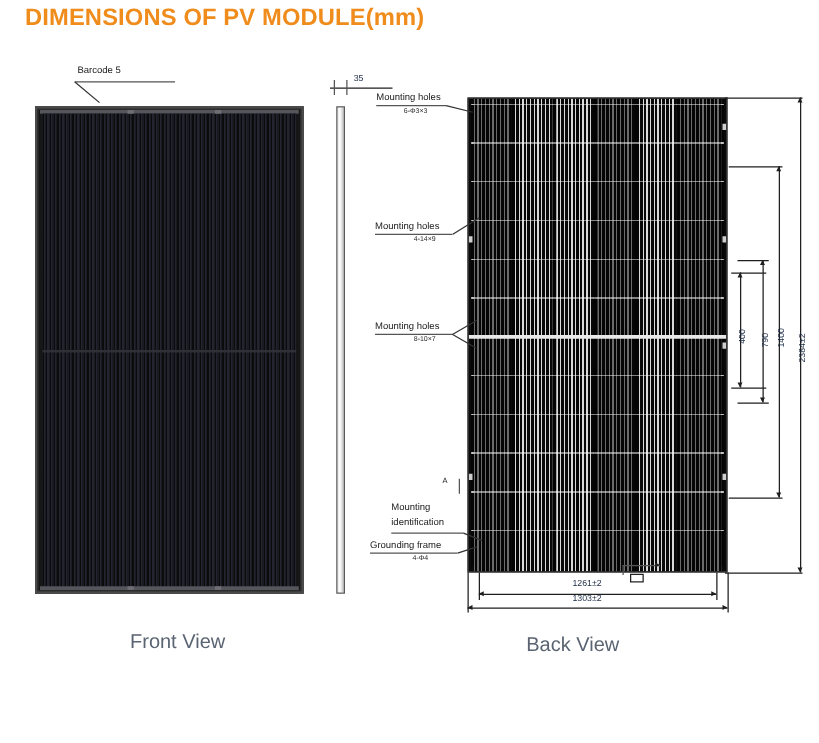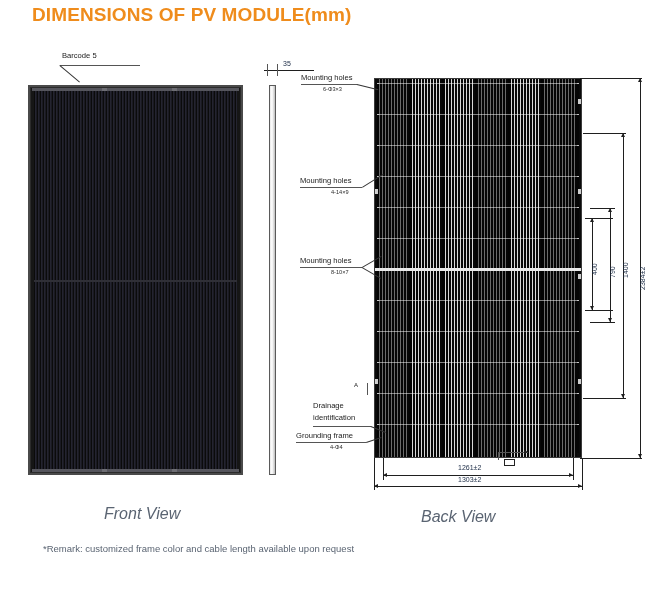--- a/index.html
+++ b/index.html
@@ -16,21 +16,21 @@
   }
 
   #page-root {
     position: absolute;
     inset: 0;
   }
 
   
   .title {
     position: absolute;
-    left: 32px;
+    left: 20px;
     top: 4px;
     font-size: 19px;
     font-weight: bold;
     color: #ef8c1c;
     letter-spacing: 0.1px;
     white-space: nowrap;
   }
 
   
   .callout {
@@ -216,21 +216,20 @@
     border-width: 2.5px 0 2.5px 4px;
     border-color: transparent transparent transparent #1f1f1f;
   }
 
   
   .view-caption {
     position: absolute;
     font-size: 16px;
     color: #5a6472;
     white-space: nowrap;
-    font-style: italic;
   }
   .remark {
     position: absolute;
     left: 43px;
     top: 543px;
     font-size: 9.5px;
     color: #5a6472;
     white-space: nowrap;
   }
 
@@ -309,21 +308,21 @@
   <div class="callout sub" style="left:331px; top:189px;">4-14×9</div>
   <div class="line hline thin" style="left:300px; top:187px; width:62px;"></div>
   <div class="leader" style="left:362px; top:187px; width:25px; transform:rotate(-32deg);"></div>
 
   <div class="callout" style="left:300px; top:257px;">Mounting holes</div>
   <div class="callout sub" style="left:331px; top:269px;">8-10×7</div>
   <div class="line hline thin" style="left:300px; top:267px; width:62px;"></div>
   <div class="leader" style="left:362px; top:267px; width:22px; transform:rotate(-30deg);"></div>
   <div class="leader" style="left:362px; top:267px; width:22px; transform:rotate(30deg);"></div>
 
-  <div class="callout" style="left:313px; top:402px;">Drainage</div>
+  <div class="callout" style="left:313px; top:402px;">Mounting</div>
   <div class="callout" style="left:313px; top:414px;">identification</div>
   <div class="line hline thin" style="left:313px; top:426px; width:58px;"></div>
   <div class="leader" style="left:371px; top:426px; width:16px; transform:rotate(22deg);"></div>
 
   <div class="callout" style="left:296px; top:432px;">Grounding frame</div>
   <div class="callout sub" style="left:330px; top:444px;">4-Φ4</div>
   <div class="line hline thin" style="left:296px; top:442px; width:70px;"></div>
   <div class="leader" style="left:366px; top:442px; width:16px; transform:rotate(-18deg);"></div>
 
   <div class="callout" style="left:354px; top:382px; font-size:6px;">A</div>
@@ -369,15 +368,14 @@
   <div class="line hline dimline" style="left:374px; top:486px; width:208px;"></div>
   <div class="arrow arrow-left" style="left:374px; top:483.5px;"></div>
   <div class="arrow arrow-right" style="left:578px; top:483.5px;"></div>
   <div class="dimtext" style="left:458px; top:476px;">1303±2</div>
 
   <div class="line hline thin" style="left:498px; top:452px; width:30px;"></div>
   <div class="line vline thin" style="left:498px; top:452px; height:8px;"></div>
   <div class="arrow arrow-right" style="left:524px; top:449.5px;"></div>
   <div class="jbox" style="left:504px; top:459px; width:9px; height:5px;"></div>
 
-  <div class="remark">*Remark: customized frame color and cable length available  upon request</div>
 
 </div>
 
 </body></html>

